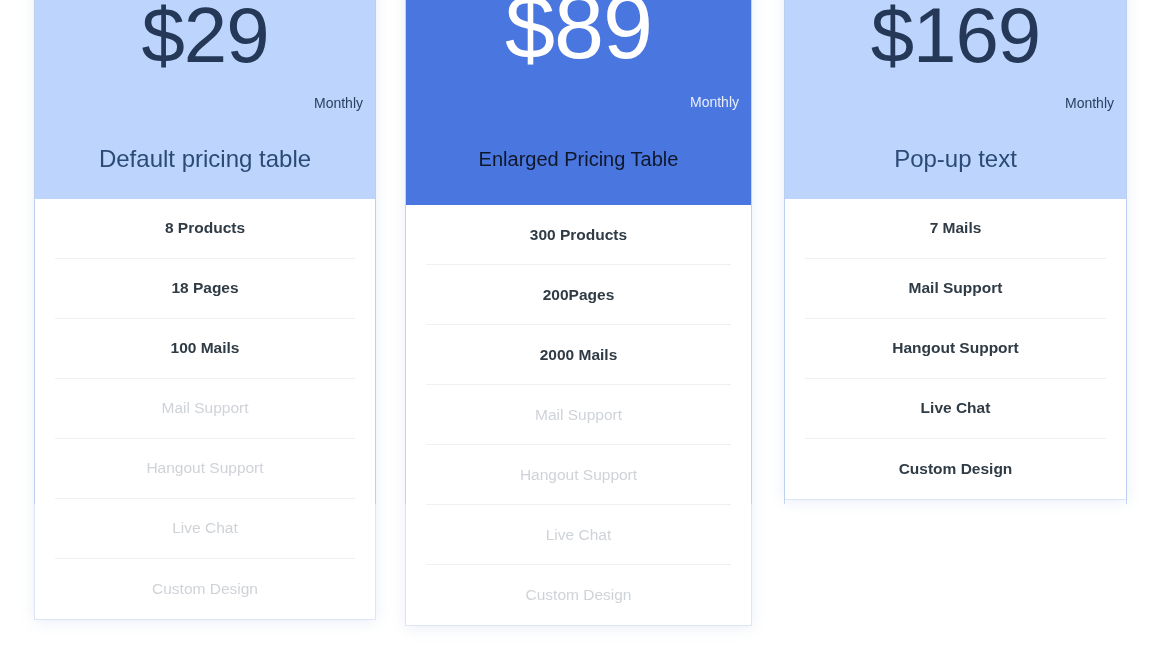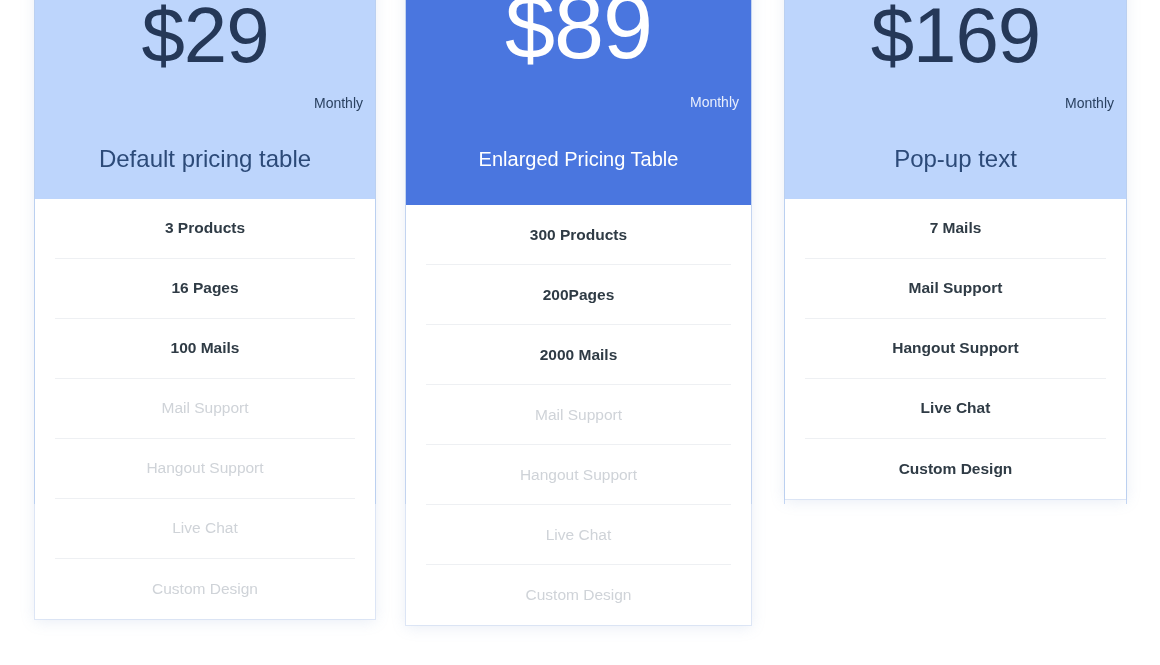--- a/index.html
+++ b/index.html
@@ -59,21 +59,21 @@
 
   .plan-name {
     margin-top:34px;
     font-size:24px;
     font-weight:400;
     color:#2c4a78;
   }
   .card--b .plan-name {
     margin-top:38px;
     font-size:20px;
-    color:#ffffff;
+    color:#0f172a;
   }
 
   
   .features {
     list-style:none;
     background:#ffffff;
     padding:0 20px;
   }
   .feature {
     height:60px;
@@ -107,22 +107,22 @@
 
 <div id="stage">
 
   <div class="card card--a">
     <div class="card-head">
       <div class="price">$29</div>
       <div class="period">Monthly</div>
       <div class="plan-name">Default pricing table</div>
     </div>
     <ul class="features">
-      <li class="feature">3 Products</li>
-      <li class="feature">16 Pages</li>
+      <li class="feature">8 Products</li>
+      <li class="feature">18 Pages</li>
       <li class="feature">100 Mails</li>
       <li class="feature is-muted">Mail Support</li>
       <li class="feature is-muted">Hangout Support</li>
       <li class="feature is-muted">Live Chat</li>
       <li class="feature is-muted">Custom Design</li>
     </ul>
   </div>
 
   <div class="card card--b">
     <div class="card-head">

